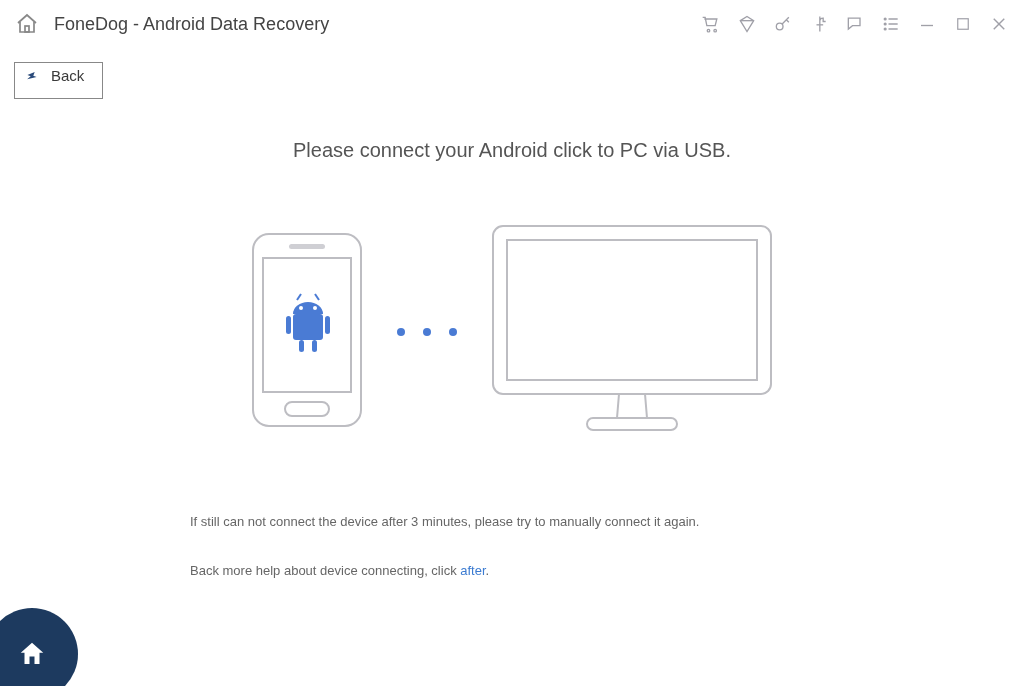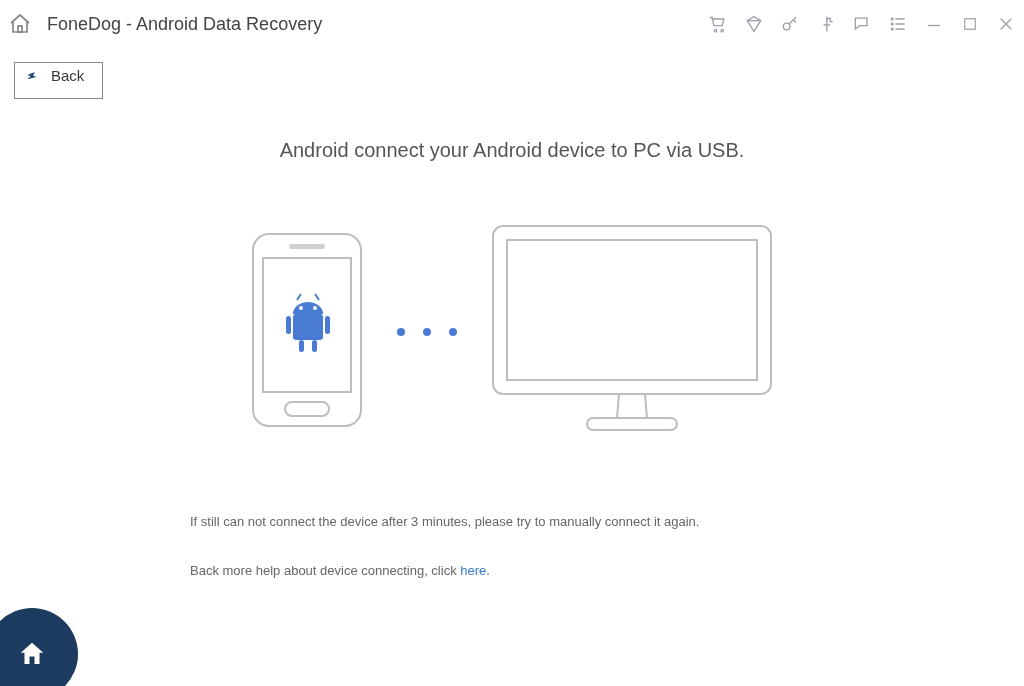--- a/index.html
+++ b/index.html
@@ -10,21 +10,21 @@
     height: 686px;
     overflow: hidden;
     position: relative;
     color: #555;
   }
   
   .titlebar {
     display: flex;
     align-items: center;
     height: 48px;
-    padding: 0 7px;
+    padding: 0 14px;
     justify-content: space-between;
   }
   .titlebar .home-ico {
     width: 26px; height: 26px;
     display:flex;align-items:center;justify-content:center;
   }
   .titlebar .app-title {
     font-size: 18px;
     color: #444;
     margin-left: 14px;
@@ -192,21 +192,21 @@
 <button class="back-btn">
   <span>
     <svg width="14" height="14" viewBox="0 0 24 24" fill="#2a4a7a">
         <path d="M14 4 L14 11 L20 11 L6 20 L10 13 L4 13 Z" transform="rotate(20 12 12)"></path>
       </svg>
   </span>
   <span>Back</span>
 </button>
 
 
-<div class="instruction">Android connect your Android device to PC via USB.</div>
+<div class="instruction">Please connect your Android click to PC via USB.</div>
 
 
 <div class="illustration">
 
   <span>
     <svg width="120" height="200" viewBox="0 0 120 200">
       <rect x="6" y="4" width="108" height="192" rx="16" fill="none" stroke="#bdbdc2" stroke-width="2"></rect>
       <rect x="16" y="28" width="88" height="134" fill="none" stroke="#bdbdc2" stroke-width="2"></rect>
       <rect x="42" y="14" width="36" height="5" rx="2.5" fill="#cfcfd4"></rect>
       <rect x="38" y="172" width="44" height="14" rx="7" fill="none" stroke="#bdbdc2" stroke-width="2"></rect>
@@ -238,21 +238,21 @@
       <path d="M132 174 L158 174 L160 198 L130 198 Z" fill="none" stroke="#bdbdc2" stroke-width="2"></path>
       <rect x="100" y="198" width="90" height="12" rx="6" fill="none" stroke="#bdbdc2" stroke-width="2"></rect>
     </svg>
   </span>
 </div>
 
 
 <div class="bottom-block">
   <div class="note-text">If still can not connect the device after 3 minutes, please try to manually connect it again.</div>
   <div class="help-text">
-    <span>Back more help about device connecting, click </span><a href="#">here</a><span>.</span>
+    <span>Back more help about device connecting, click </span><a href="#">after</a><span>.</span>
   </div>
 </div>
 
 
 <div class="float-home">
   <svg width="30" height="30" viewBox="0 0 24 24" fill="#fff">
       <path d="M12 3 L3 11 H6 V20 H10 V14 H14 V20 H18 V11 H21 Z"></path>
     </svg>
 </div>
 

